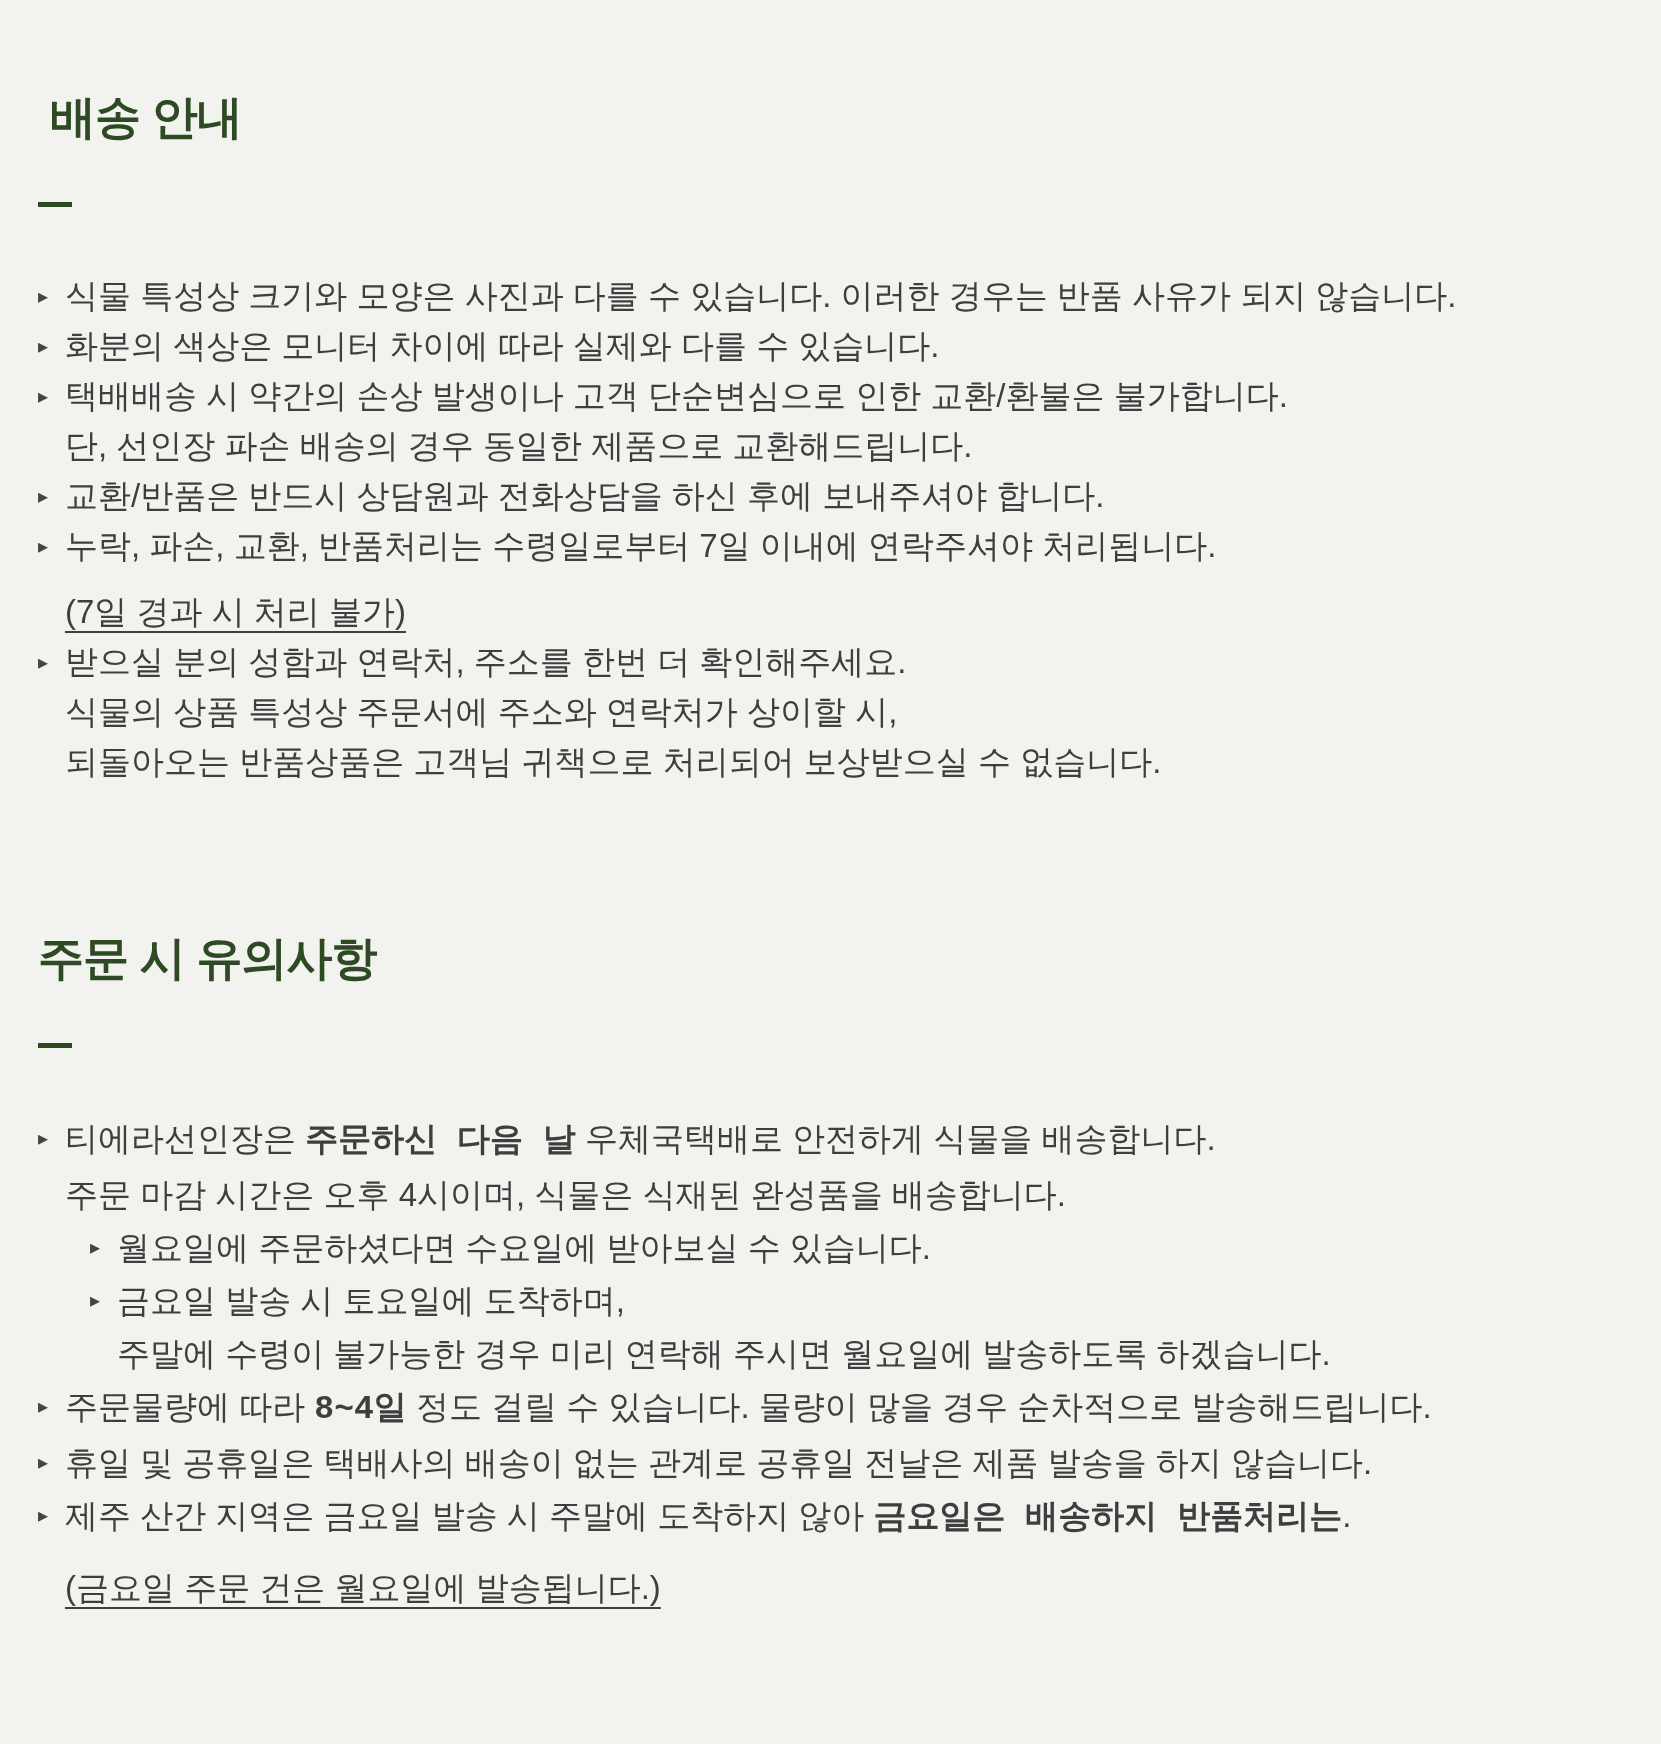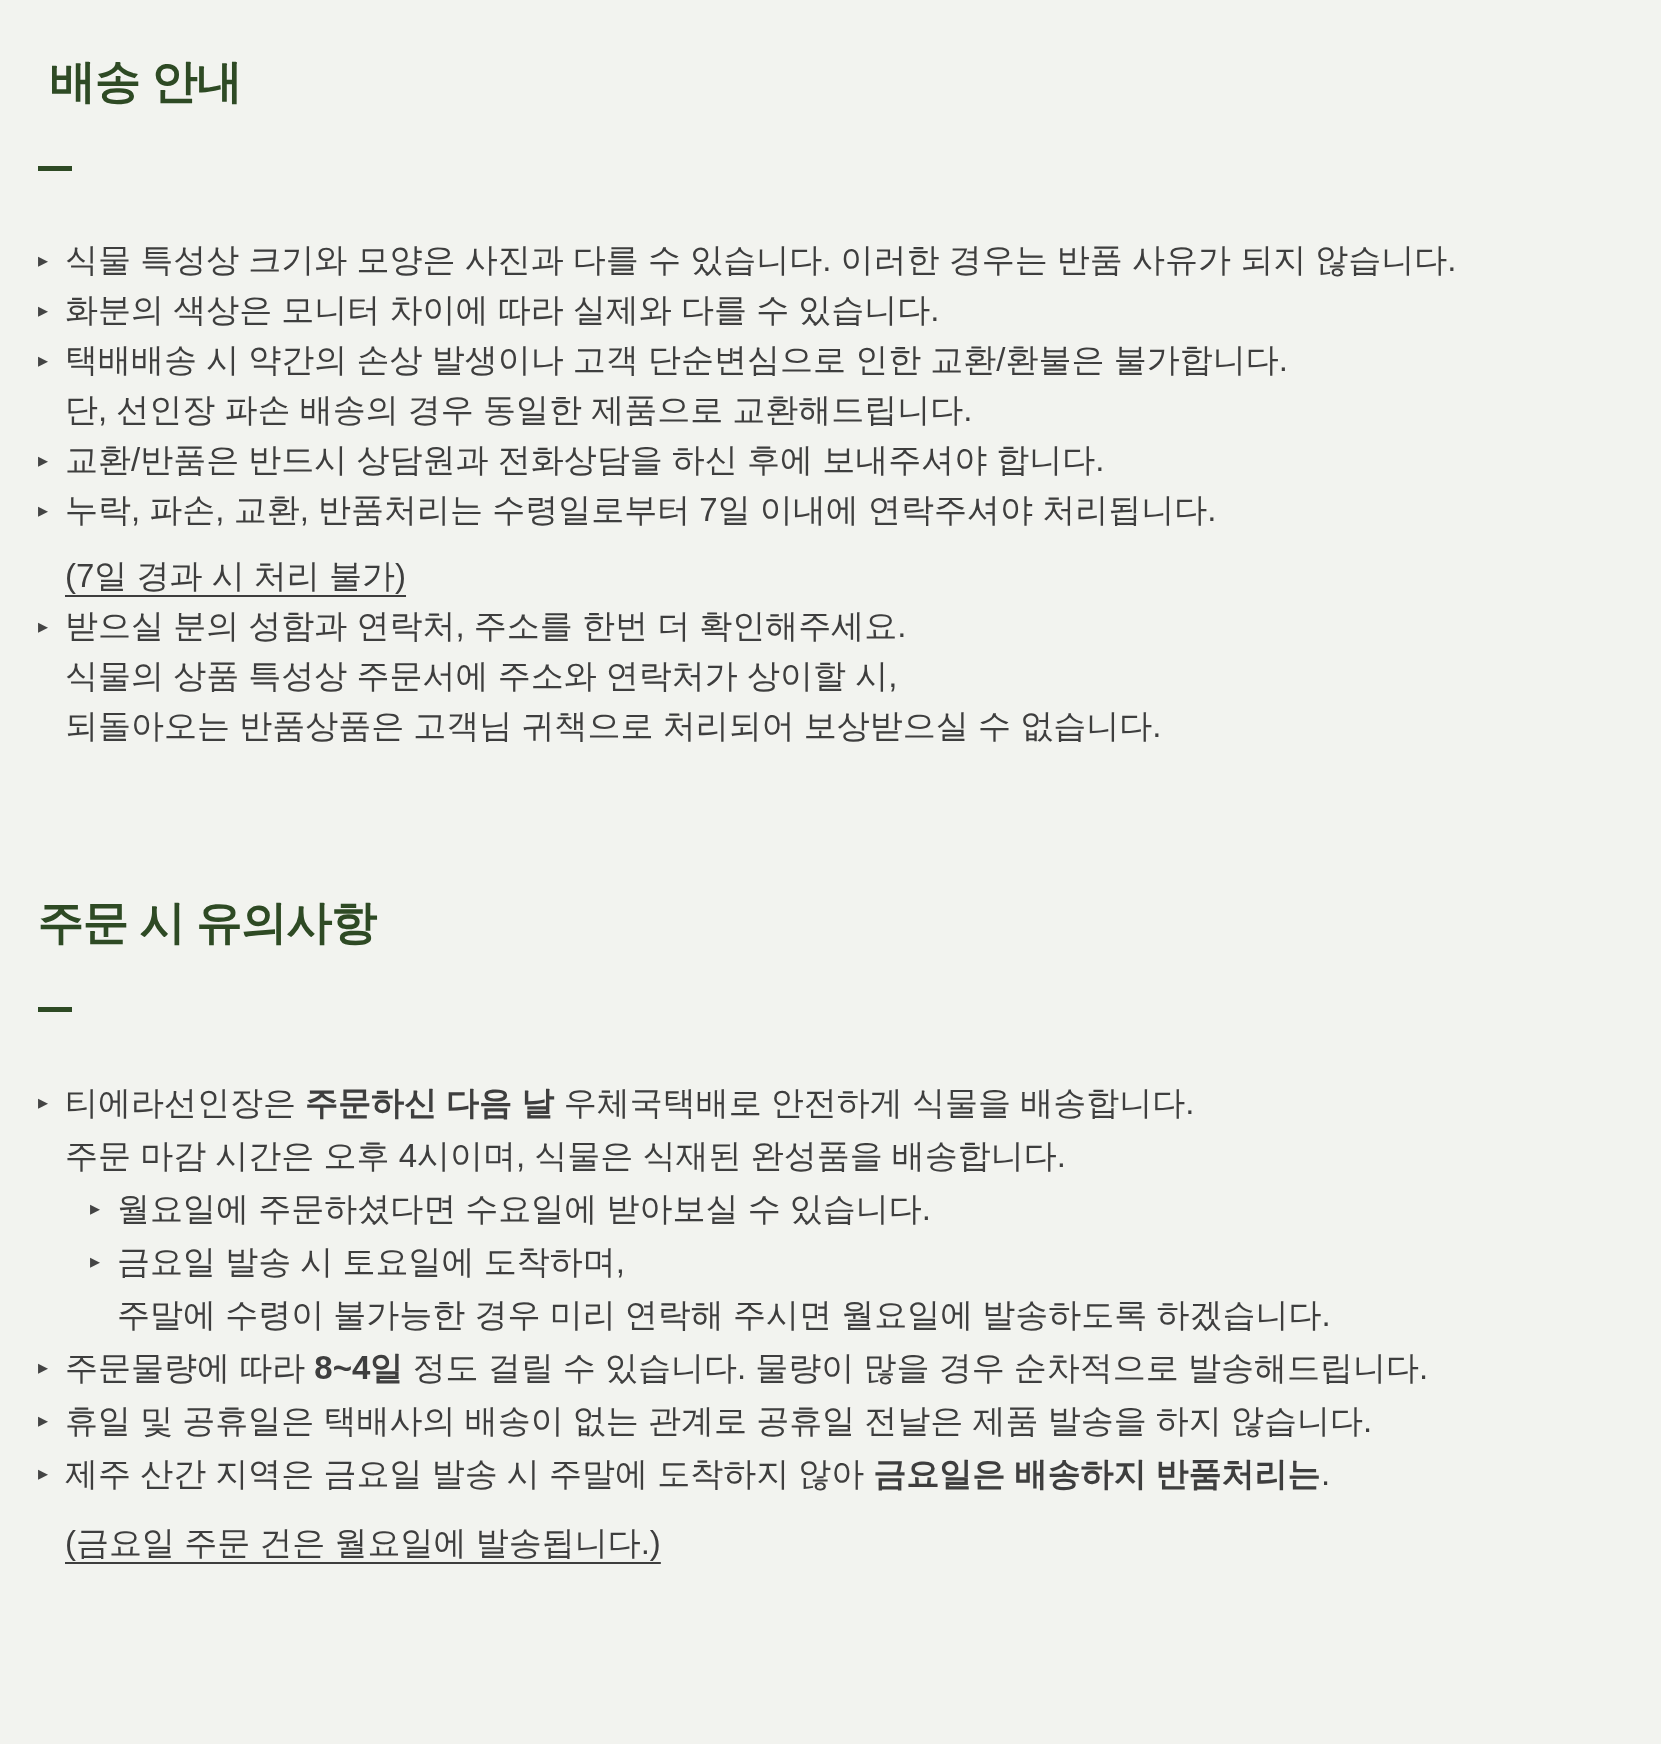--- a/index.html
+++ b/index.html
@@ -8,31 +8,31 @@
     background:#f2f3ef;
     font-family:"Liberation Sans","DejaVu Sans",sans-serif;
     color:#3e3e3e;
     overflow:hidden;
   }
   .page{box-sizing:border-box;width:1661px;height:1744px;padding:56px 30px 0 38px;}
   .sec-title{
     font-size:46px;font-weight:800;line-height:50px;
     color:#2e4a24;margin:0;letter-spacing:-1px;
   }
-  .sec-title.first{padding-left:12px;}
+  .sec-title.first{padding-left:12px;margin-top:36px;}
   .dash{width:34px;height:5px;background:#2e4a24;margin-top:60px;}
   .sec2{margin-top:146px;}
   .list{list-style:none;margin:64px 0 0 0;padding:0;font-size:33px;line-height:50px;}
   .list.spaced{line-height:53px;}
   .item{display:flex;align-items:flex-start;}
   .item.lv2{margin-left:52px;}
   .marker{flex:none;width:27px;font-size:20px;line-height:inherit;color:#444;}
   .content{flex:1;min-width:0;}
   .line{margin:0;white-space:nowrap;}
-  .b{font-weight:700;}
+  .b{font-weight:700;font-family:Liberation Mono, monospace;}
   .u{text-decoration:underline;text-decoration-thickness:2px;text-underline-offset:8px;margin-top:16px;}
 </style>
 </head>
 <body>
 
 <div class="page">
 
   <section>
     <h1 class="sec-title first">배송 안내</h1>
     <div class="dash"></div>

